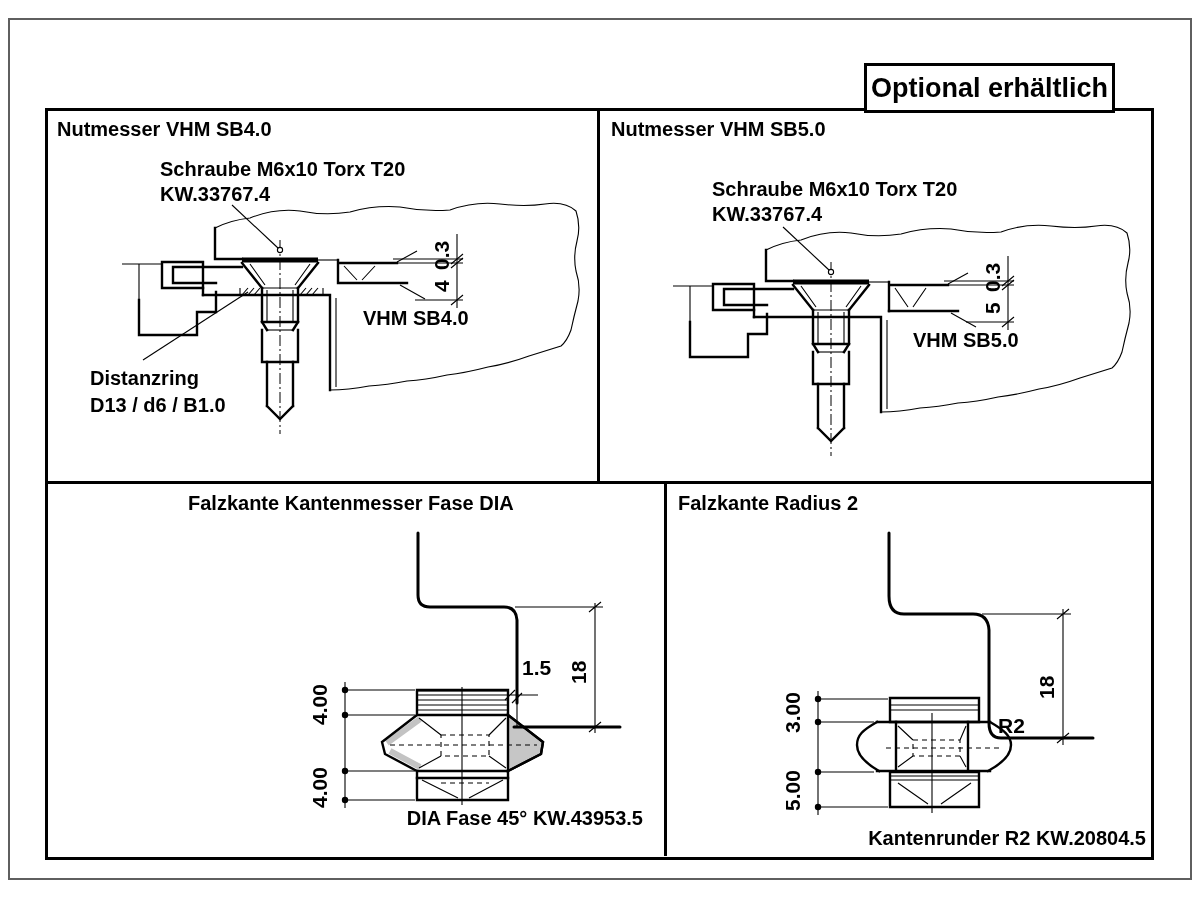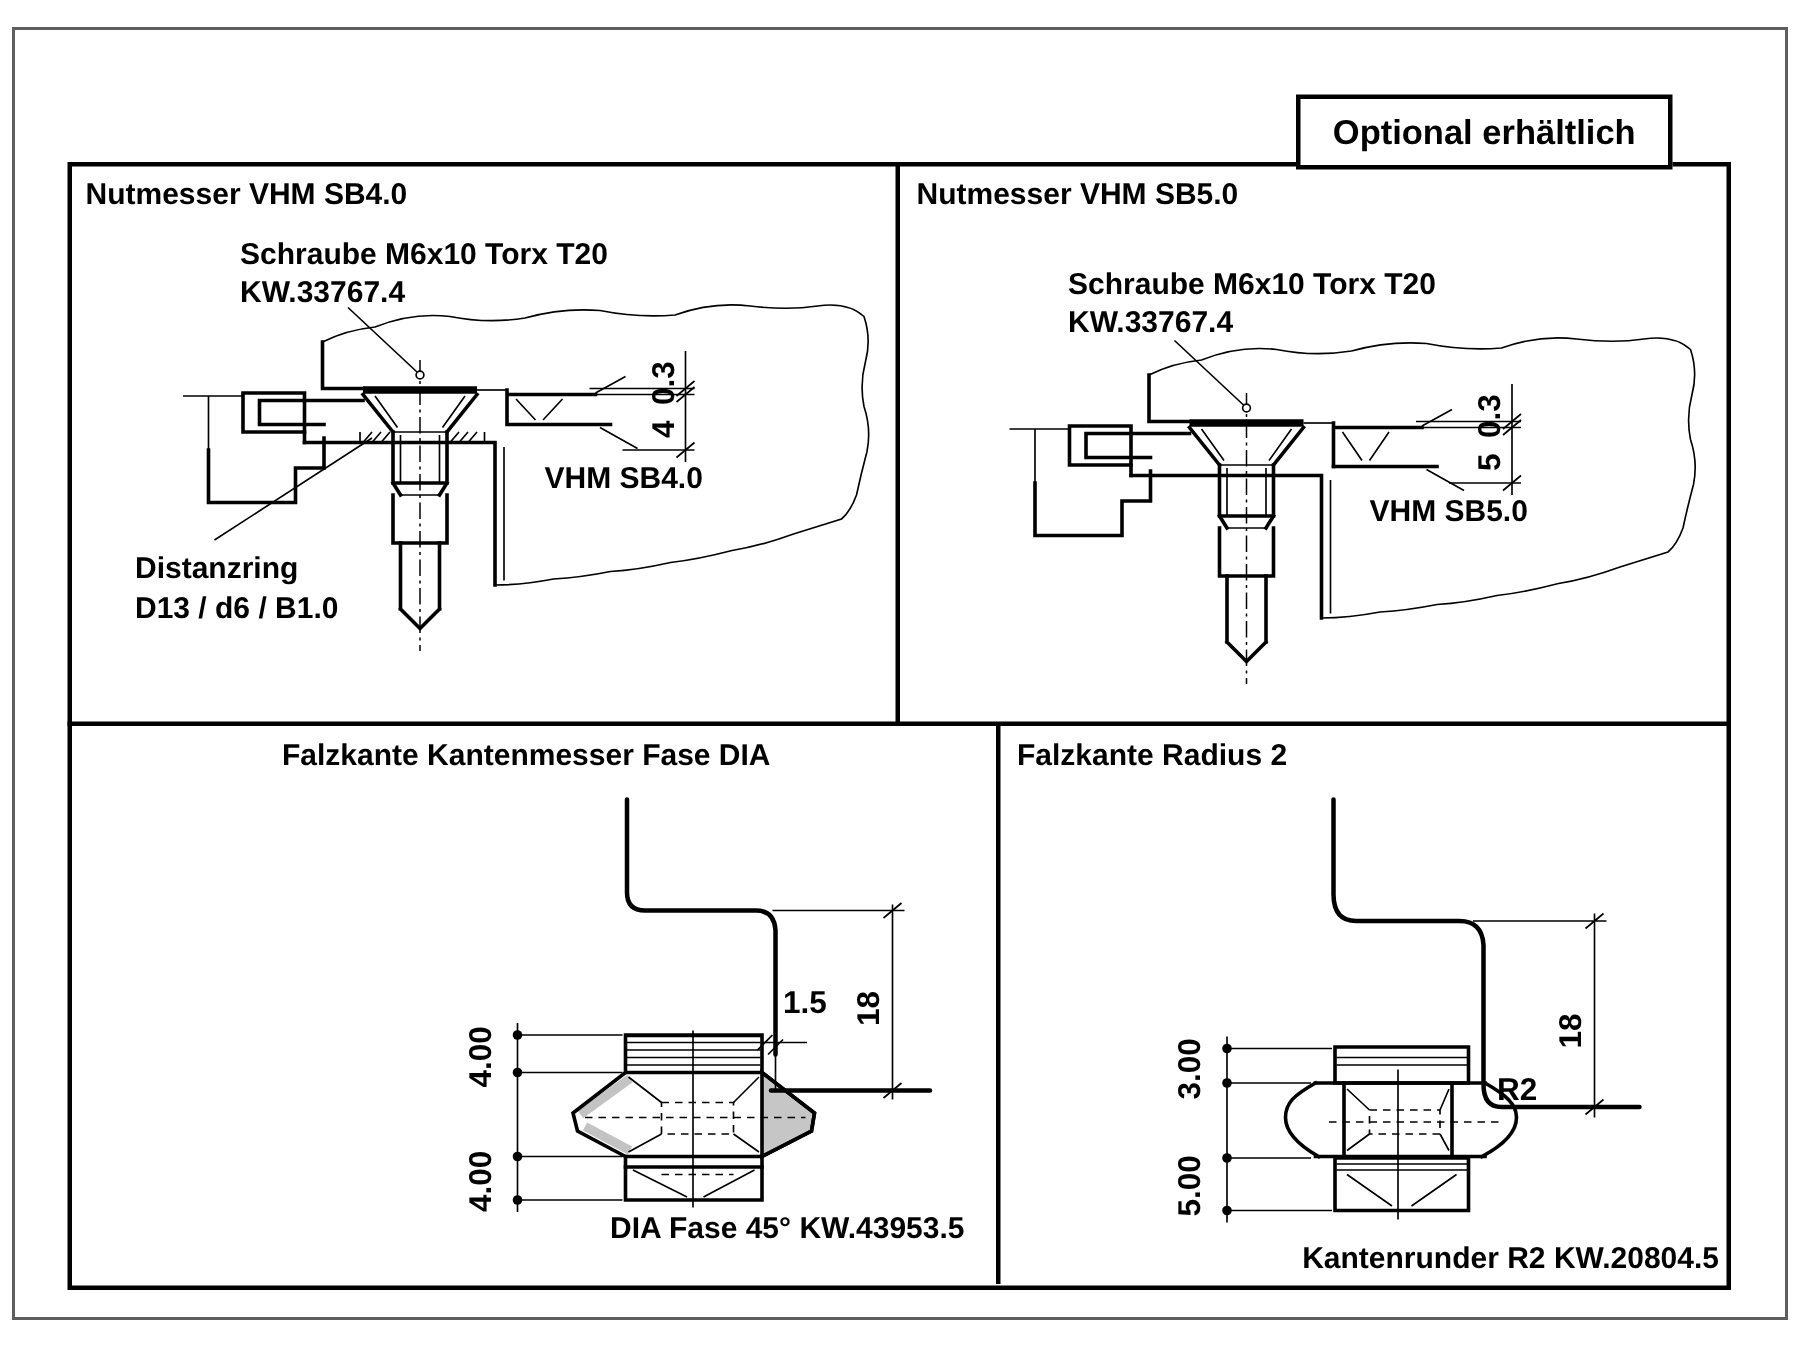--- a/index.html
+++ b/index.html
@@ -9,21 +9,21 @@
         border:2px solid #5f5f5f;}
   .grid-border{position:absolute;left:45px;top:108px;width:1103px;height:746px;
         border:3px solid #000;background:transparent;}
   .divider{position:absolute;background:#000;}
   #vdiv-top{left:597px;top:108px;width:3px;height:376px;}
   #hdiv{left:45px;top:481px;width:1109px;height:3px;}
   #vdiv-bottom{left:664px;top:483px;width:3px;height:373px;}
   .optional-box{position:absolute;left:864px;top:63px;width:245px;height:44px;
         border:3px solid #000;background:#fff;display:flex;align-items:center;
         justify-content:center;z-index:5;}
-  .optional-box span{font-size:23px;font-weight:bold;color:#000;white-space:nowrap;}
+  .optional-box span{font-size:27px;font-weight:bold;color:#000;white-space:nowrap;}
   svg{position:absolute;overflow:visible;}
   #panel-sb40{left:45px;top:108px;}
   #panel-sb50{left:599px;top:108px;}
   #panel-fase{left:45px;top:483px;}
   #panel-radius{left:666px;top:483px;}
   svg text{font-family:"Liberation Sans",sans-serif;font-weight:bold;fill:#000;}
   .t20{font-size:20px;}
   .t21{font-size:21px;}
   .thick{stroke:#000;stroke-width:2.4;fill:none;stroke-linecap:square;}
   .thick3{stroke:#000;stroke-width:3;fill:none;stroke-linecap:round;}

